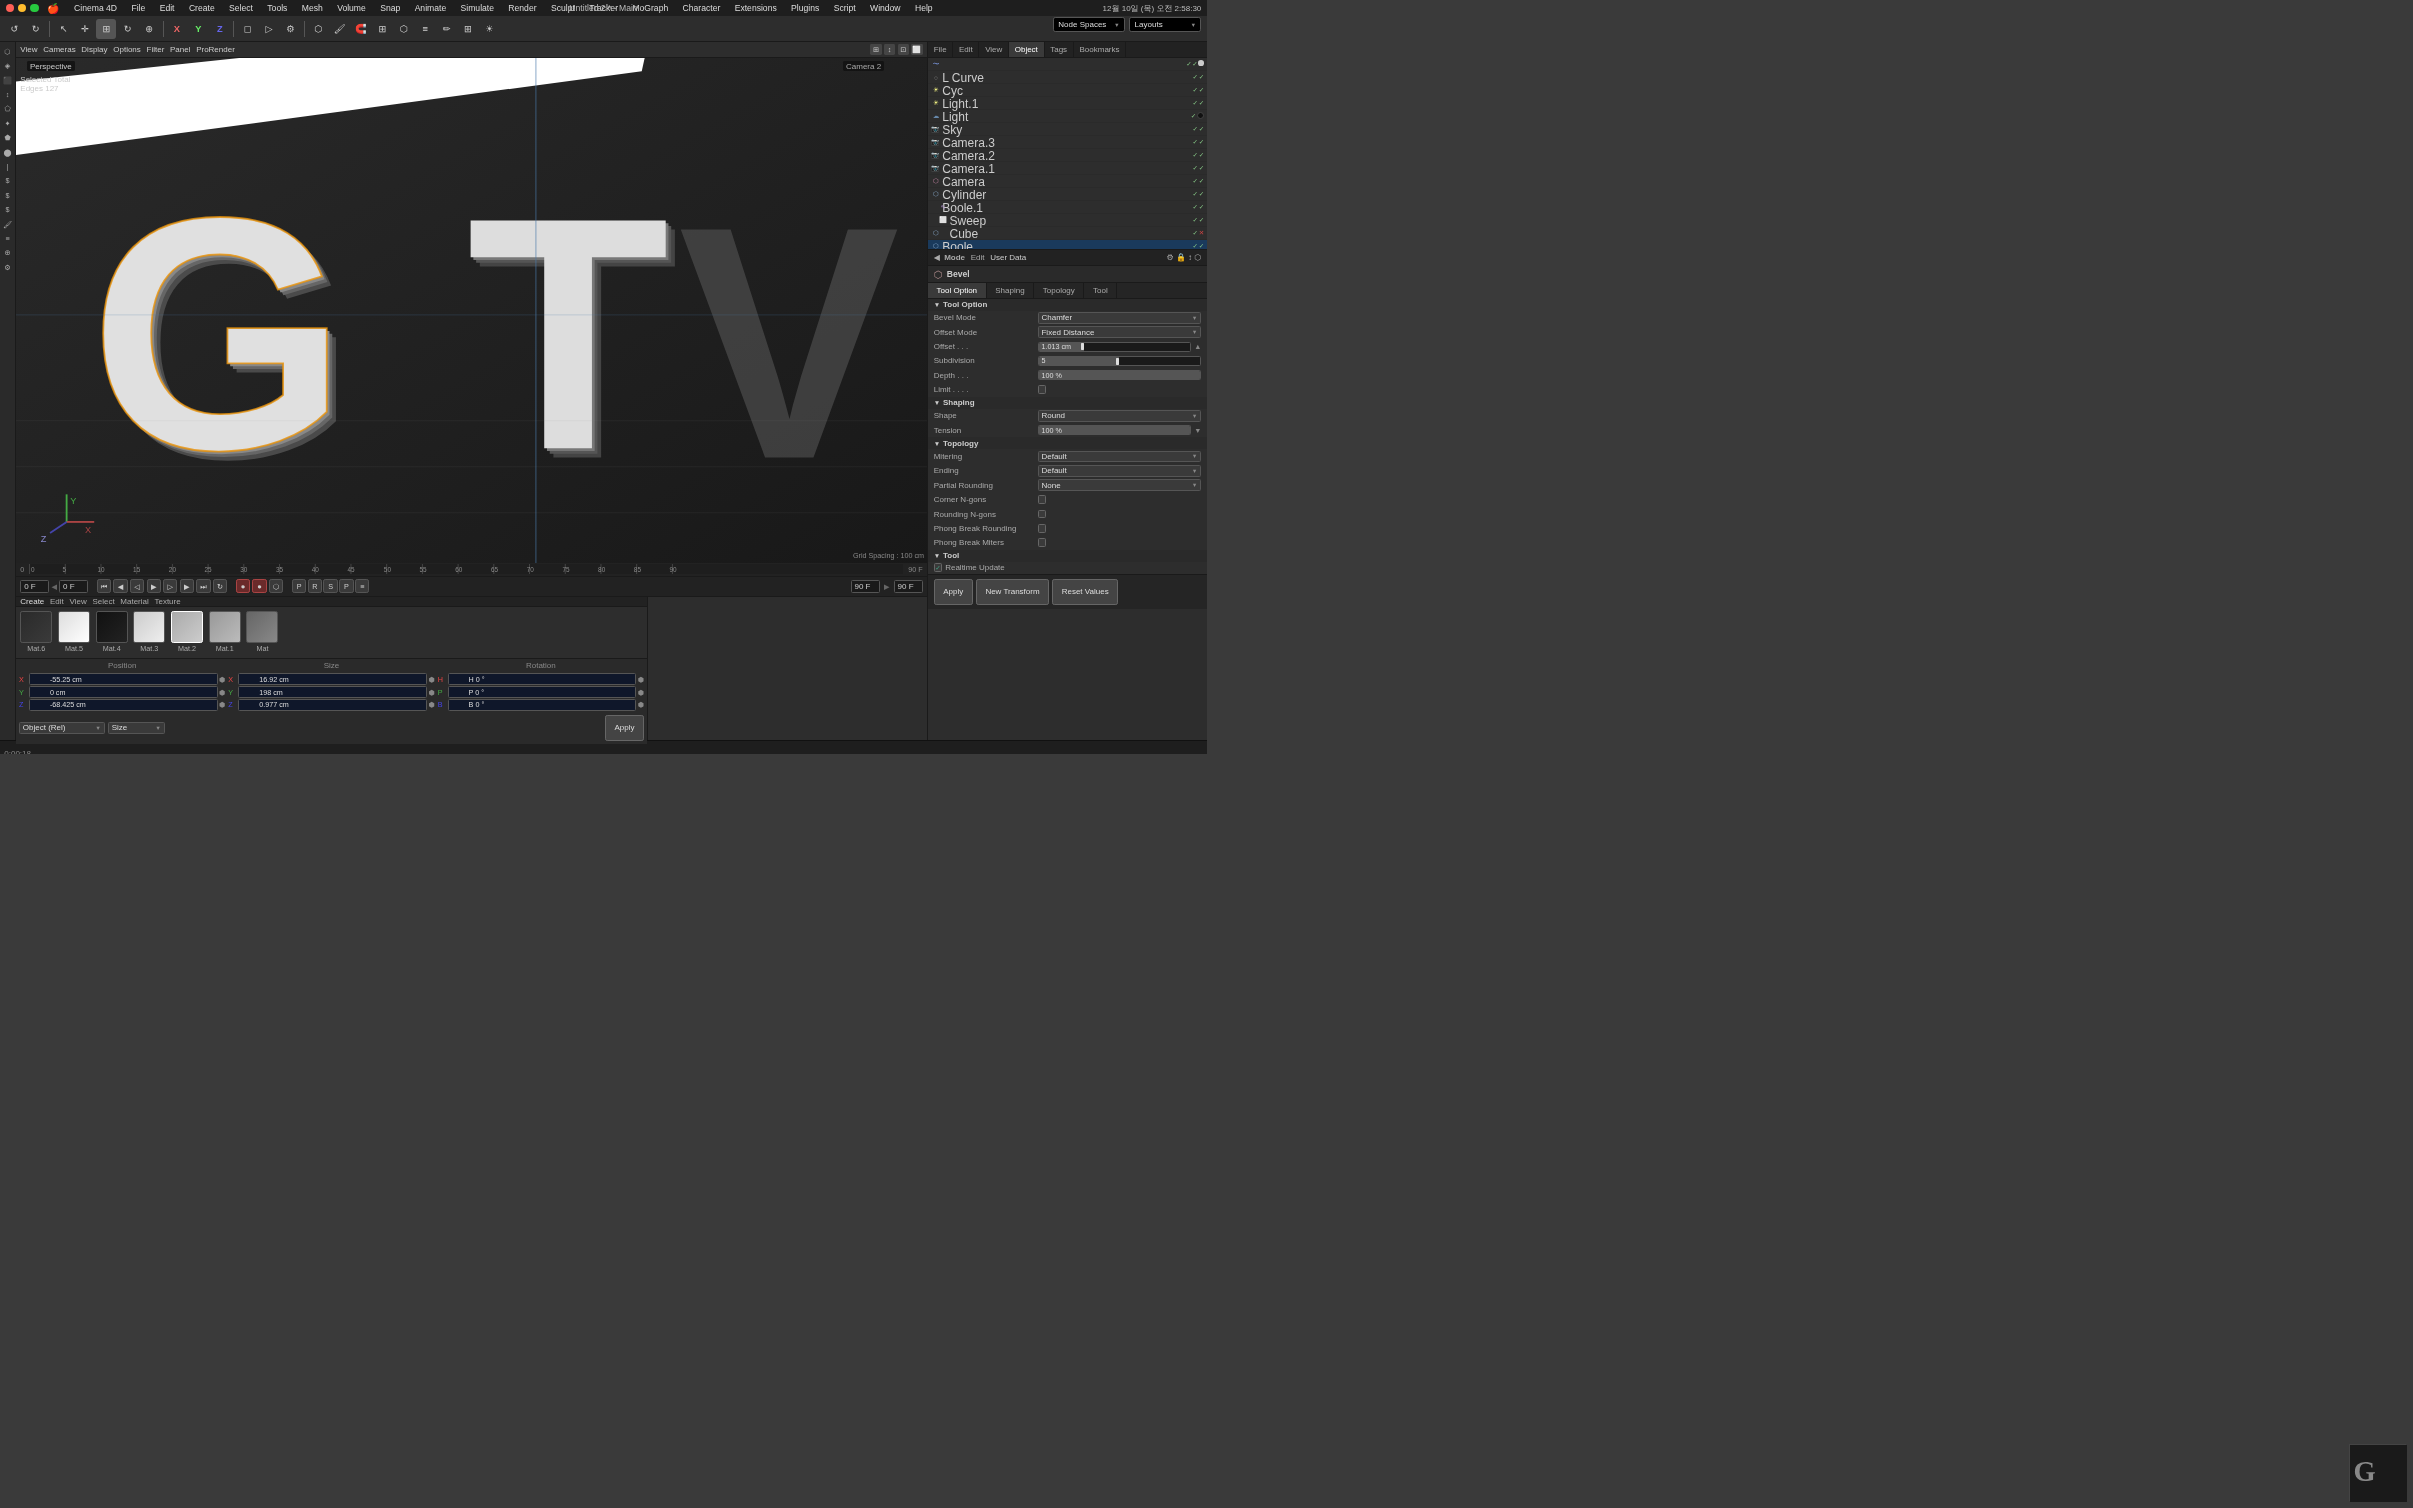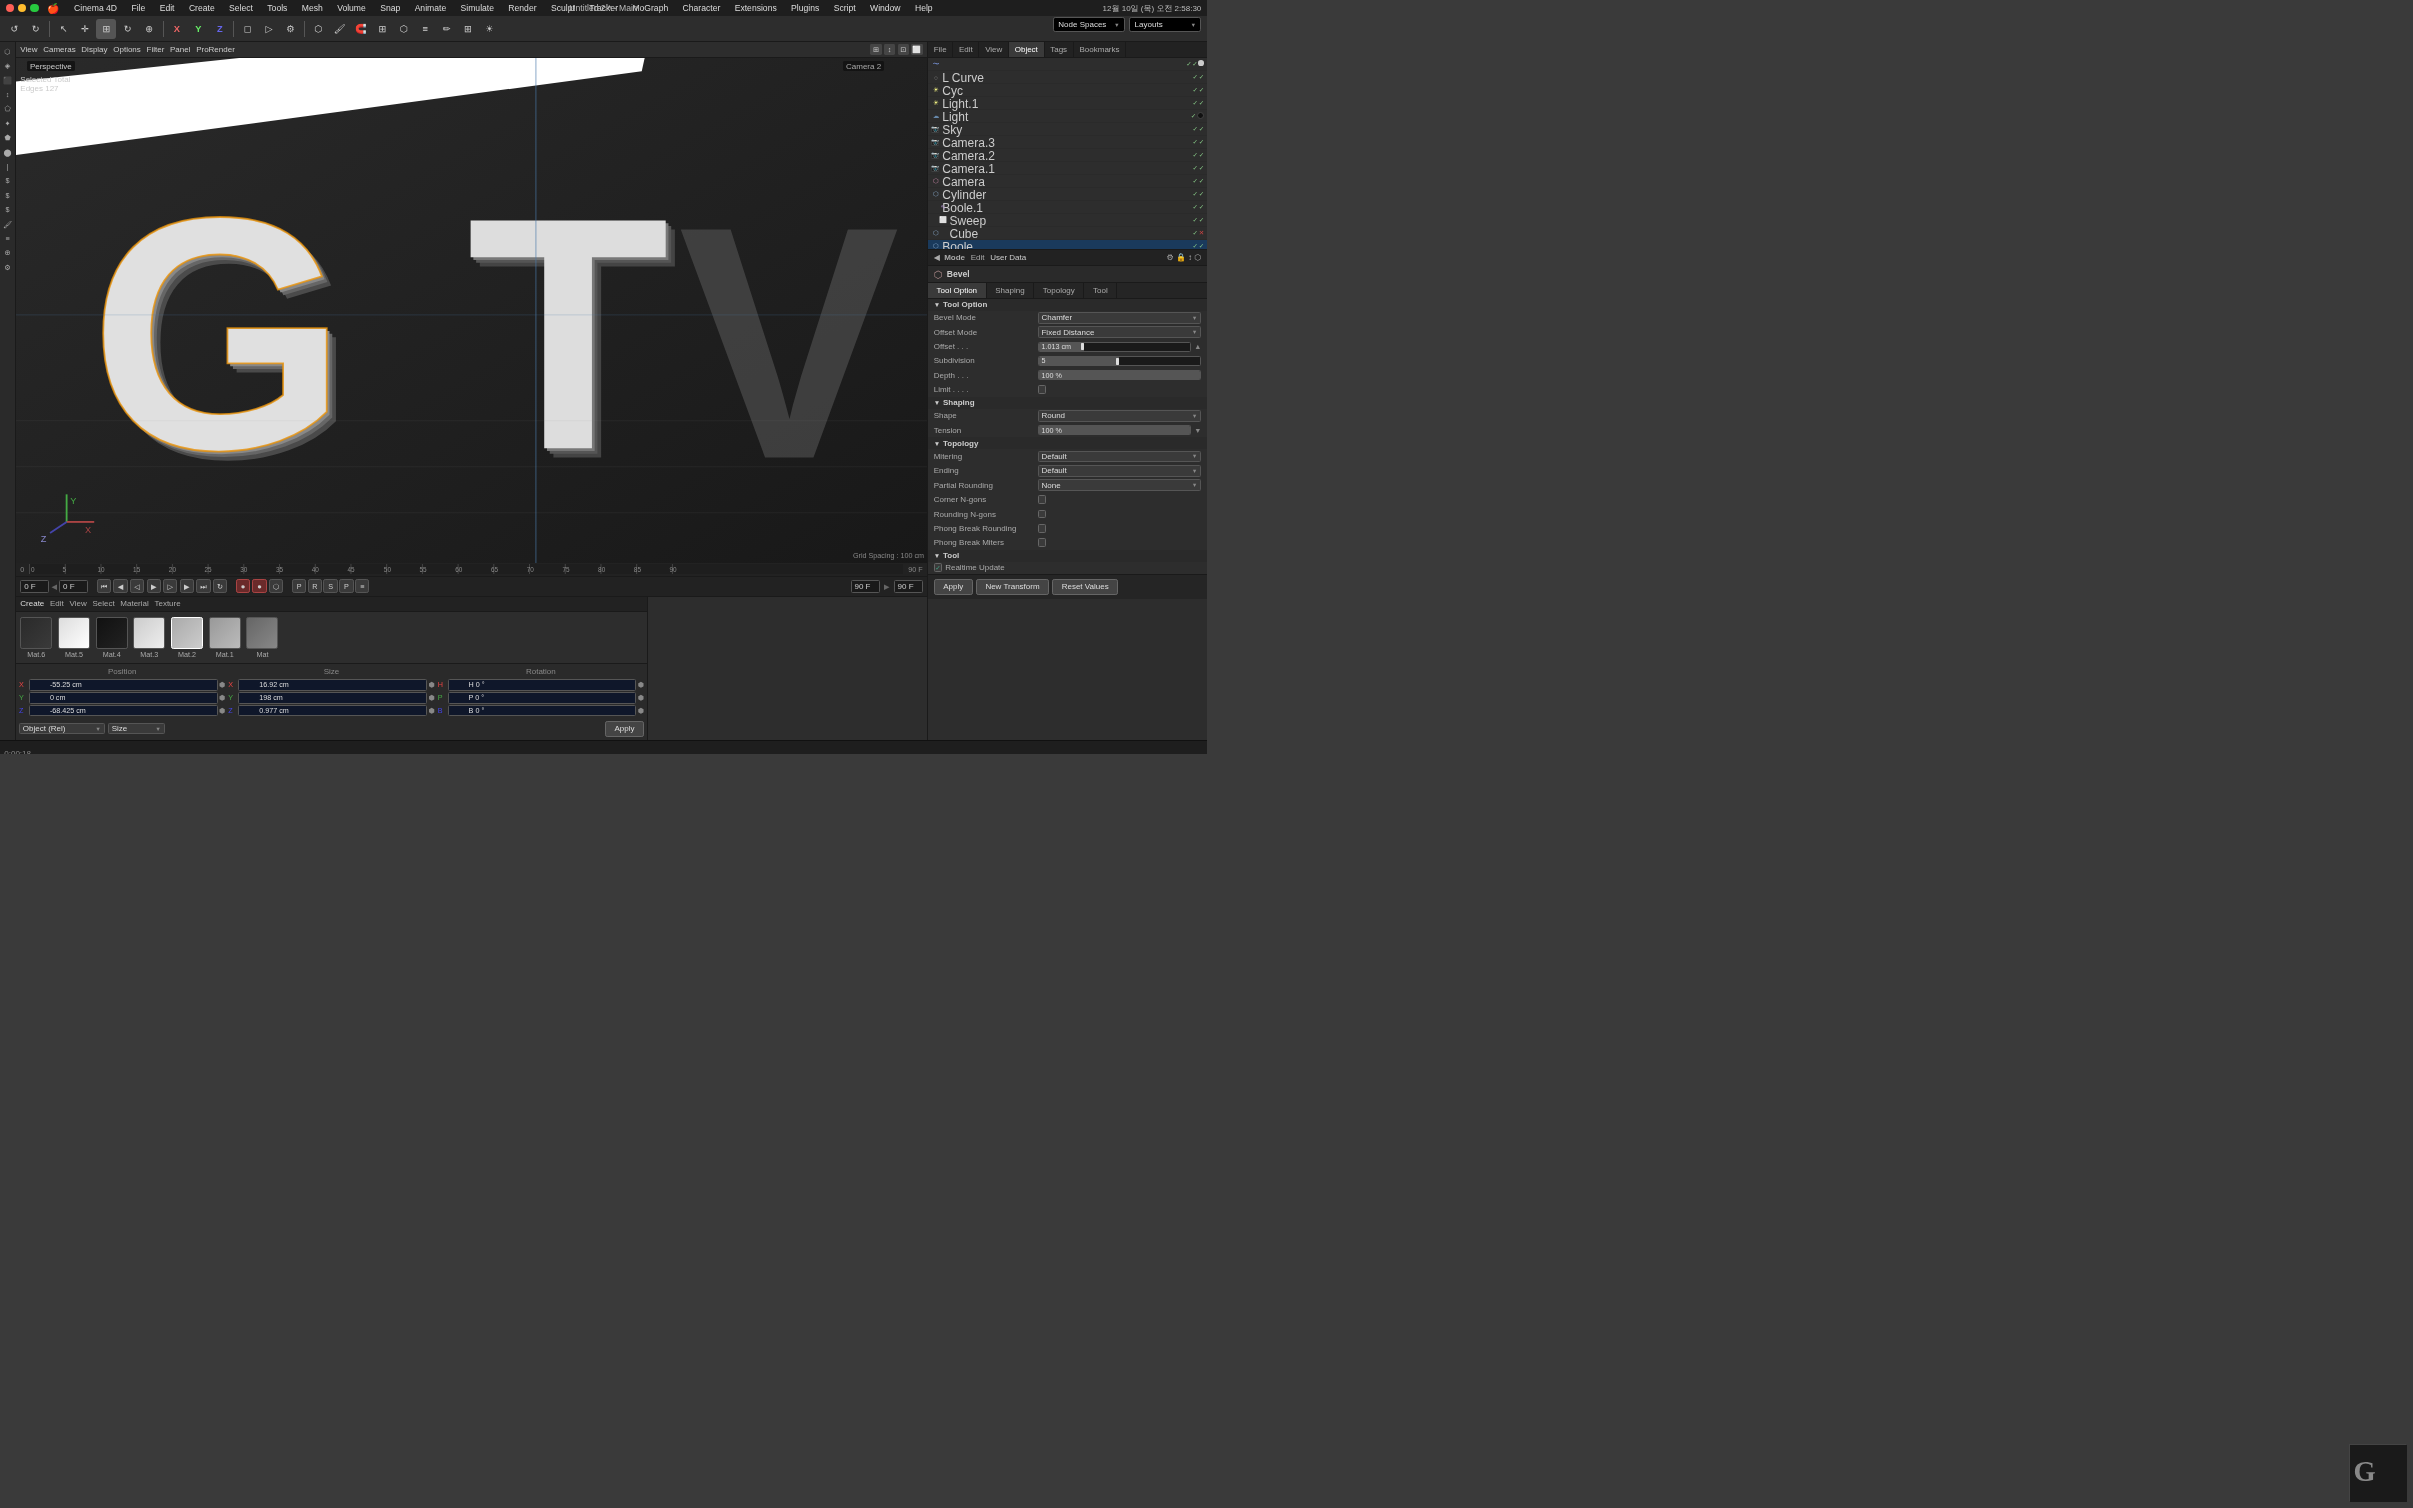--- a/index.html
+++ b/index.html
@@ -326,21 +326,21 @@
       border: 0.7px solid #555;
       border-radius: 1.4px;
       font-size: 7.2px;
       color: #ddd;
       padding: 0 20px;
       display: flex; align-items: center;
     }
 
     
     .apply-btn {
-      height: 16px;
+      height: 26px;
       padding: 0 8.6px;
       background: #444;
       border: 0.7px solid #666;
       border-radius: 2.2px;
       font-size: 8px;
       color: #ddd;
       cursor: pointer;
       display: flex; align-items: center; justify-content: center;
     }
 

